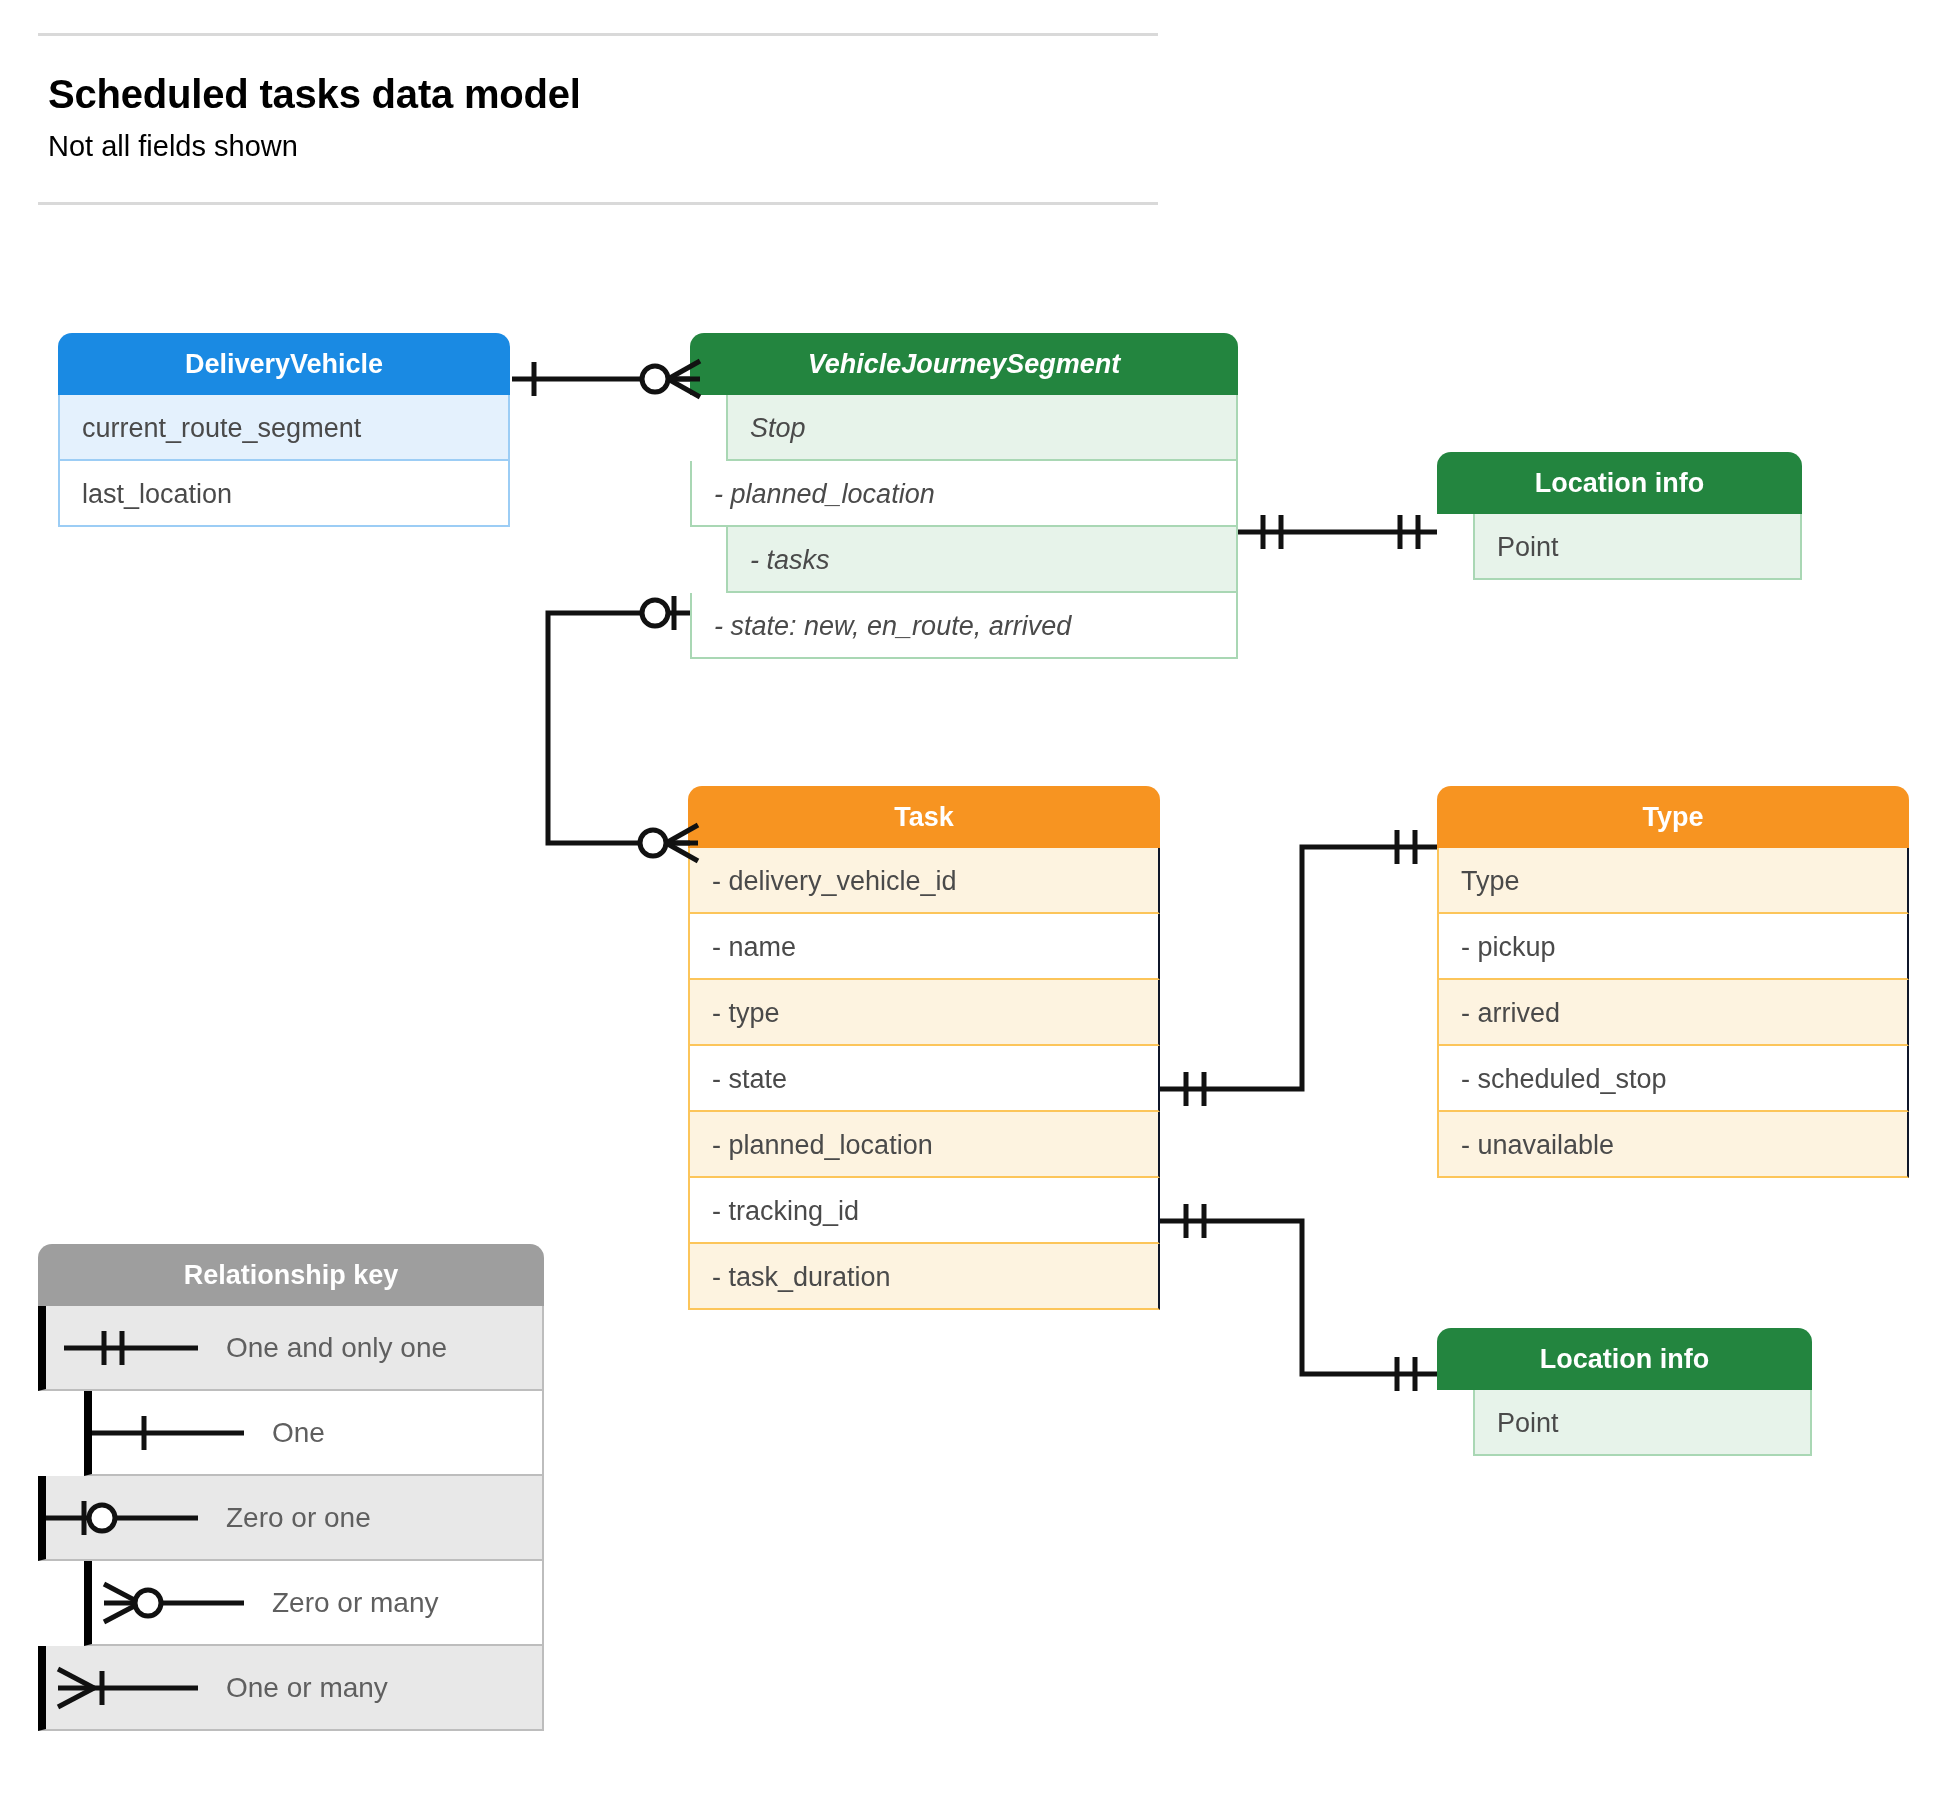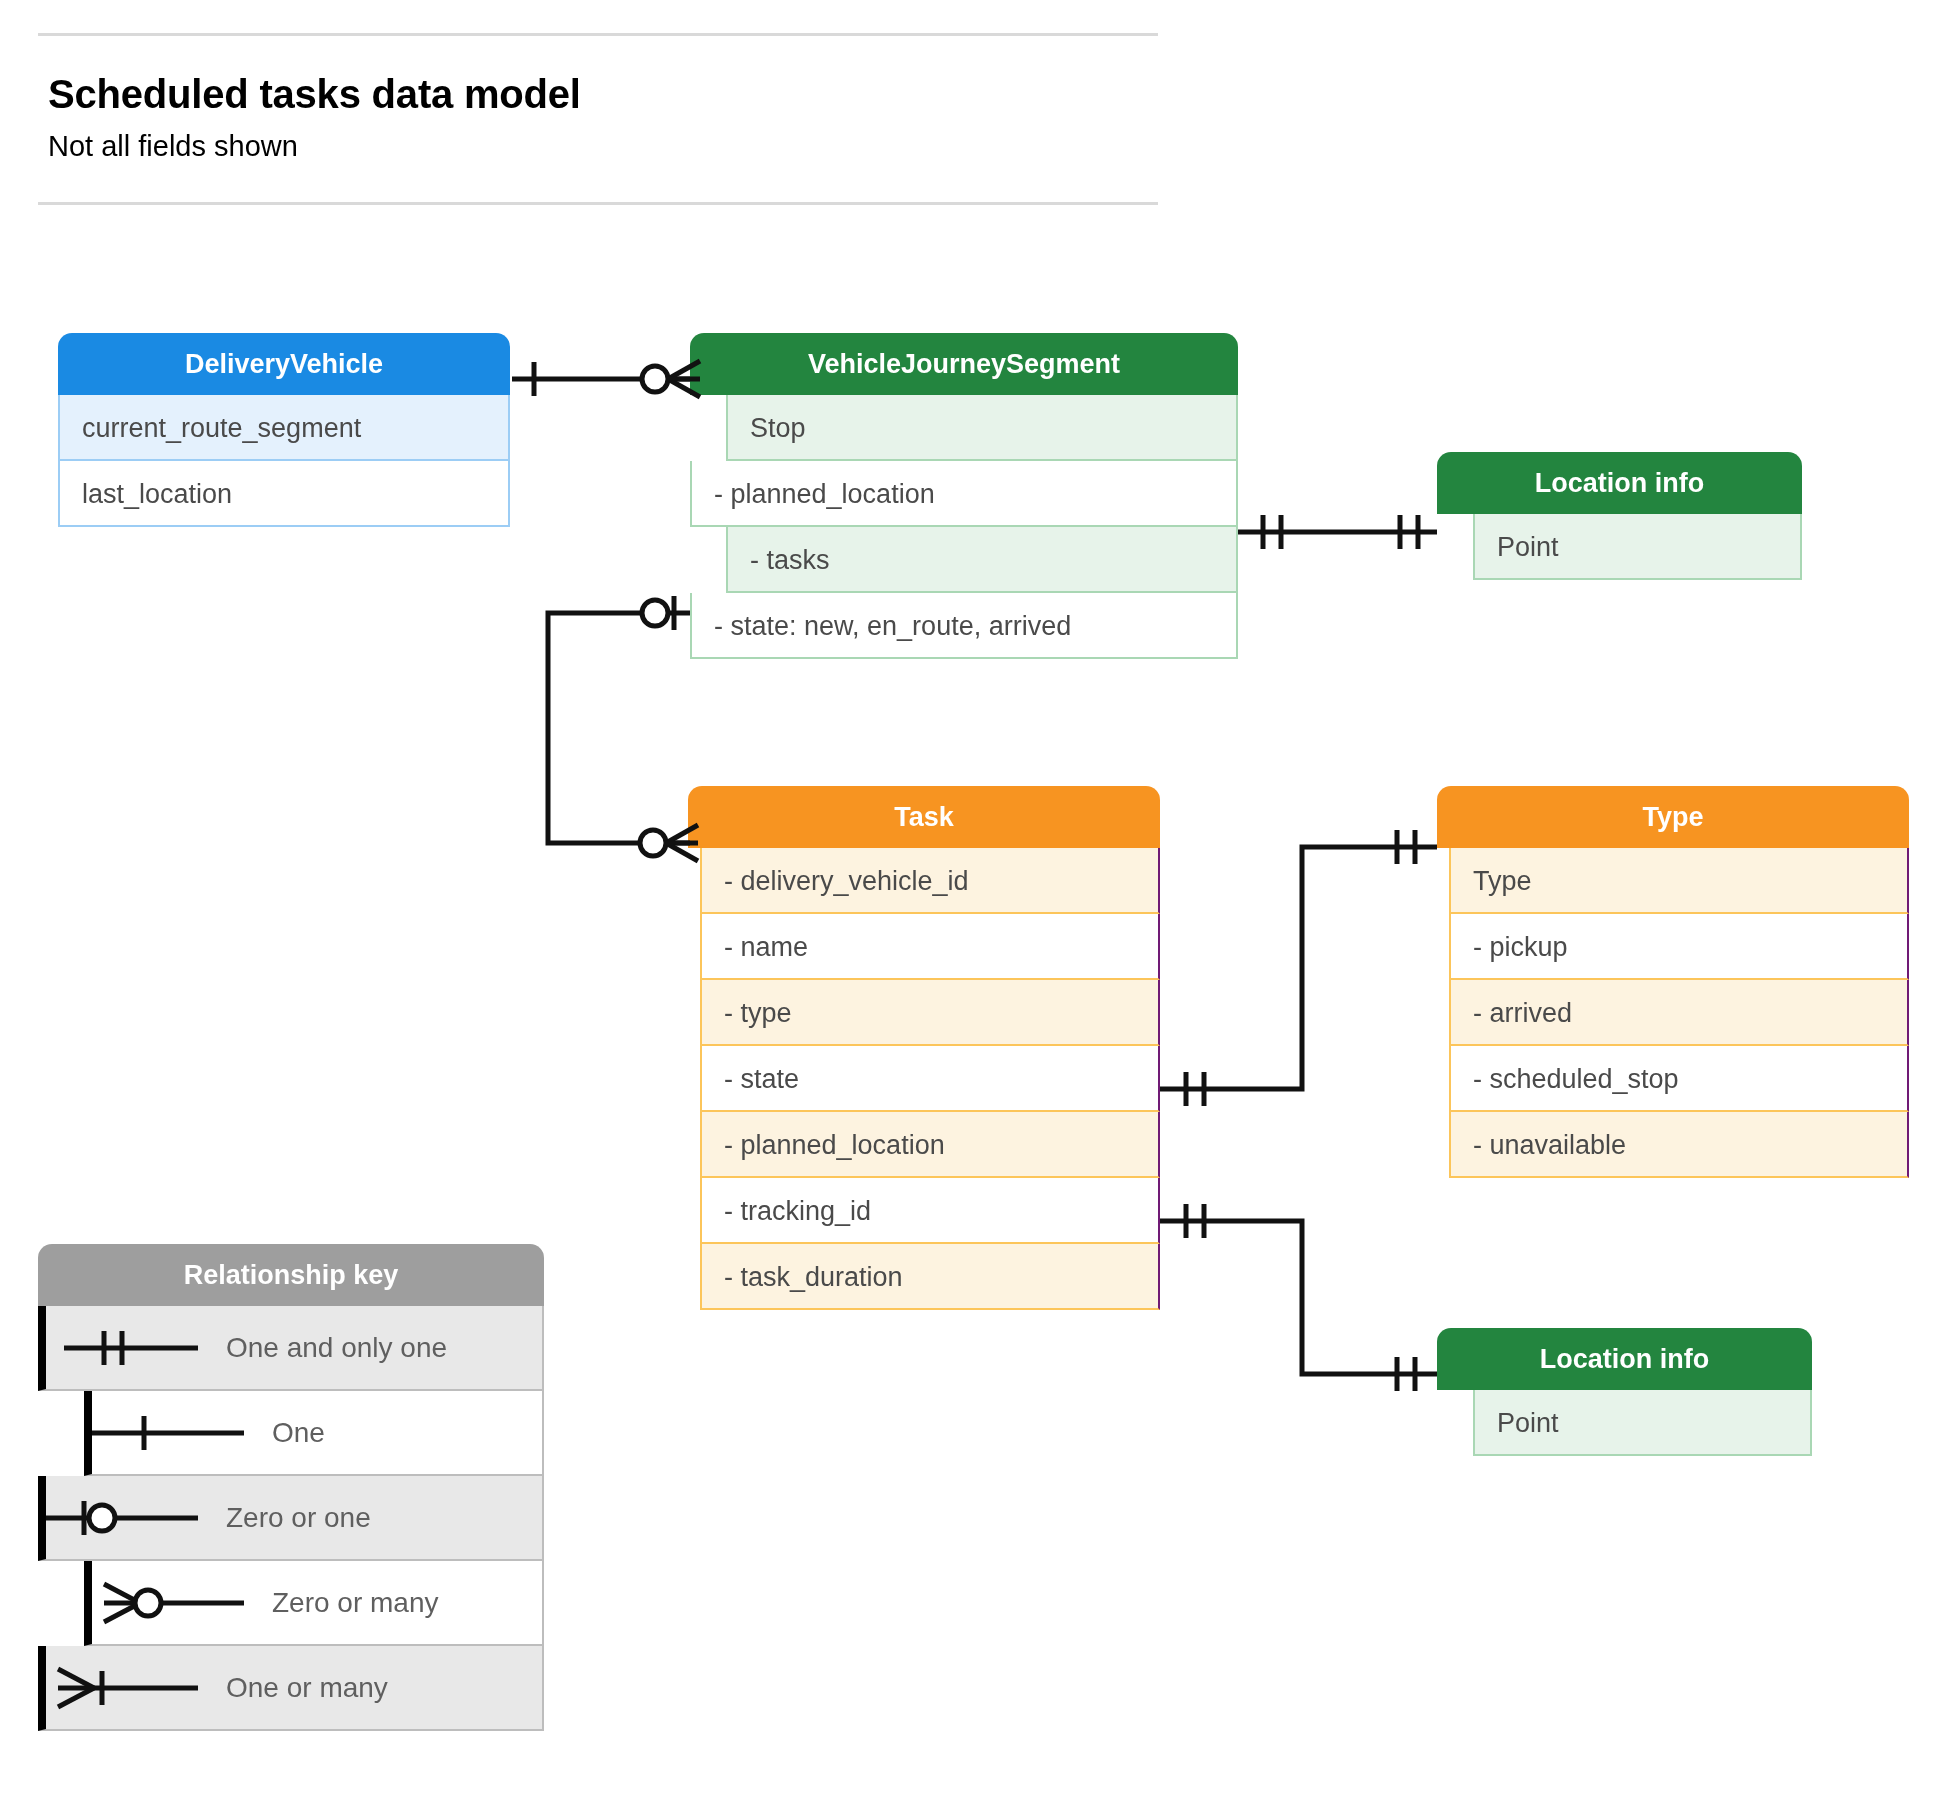--- a/index.html
+++ b/index.html
@@ -76,33 +76,33 @@
   .e-blue .row.plain { background: #ffffff; }
 
   
   .e-green .entity-header { background: #23853f; }
   .e-green .row { border-left: 2px solid #a9d7b4; border-right: 2px solid #a9d7b4; border-bottom: 2px solid #a9d7b4; }
   .e-green .row.alt { background: #e7f3ea; margin-left: 36px; }
   .e-green .row.plain { background: #ffffff; }
 
   
   .e-orange .entity-header { background: #f79421; }
-  .e-orange .row { border-left: 2px solid #fcc55a; border-right: 2px solid #701a75; border-bottom: 2px solid #fcc55a; margin-left: 12px; }
+  .e-orange .row { border-left: 2px solid #fcc55a; border-right: 2px solid #0f172a; border-bottom: 2px solid #fcc55a; }
   .e-orange .row.alt { background: #fdf3e0; }
   .e-orange .row.plain { background: #ffffff; }
 
   
   .e-grey .entity-header { background: #9e9e9e; }
   .e-grey .row { border-left: 8px solid #000000; border-right: 2px solid #bdbdbd; border-bottom: 2px solid #bdbdbd; }
   .e-grey .row.alt { background: #e8e8e8; }
   .e-grey .row.plain { background: #ffffff; margin-left: 46px; }
 
   
   #ent-delivery-vehicle { left: 38px;  top: 333px;  width: 472px; padding-left: 20px; }
-  #ent-vjs              { left: 690px; top: 333px;  width: 548px; }
+  #ent-vjs              { left: 690px; top: 333px;  width: 548px; font-style: italic; }
   #ent-loc-top          { left: 1437px;top: 452px;  width: 365px; }
   #ent-task             { left: 688px; top: 786px;  width: 472px; }
   #ent-type             { left: 1437px;top: 786px;  width: 472px; }
   #ent-loc-bottom       { left: 1437px;top: 1328px; width: 375px; }
   #ent-legend           { left: 38px;  top: 1244px; width: 506px; }
 
   
   .legend-row {
     height: 85px;
     display: flex;

